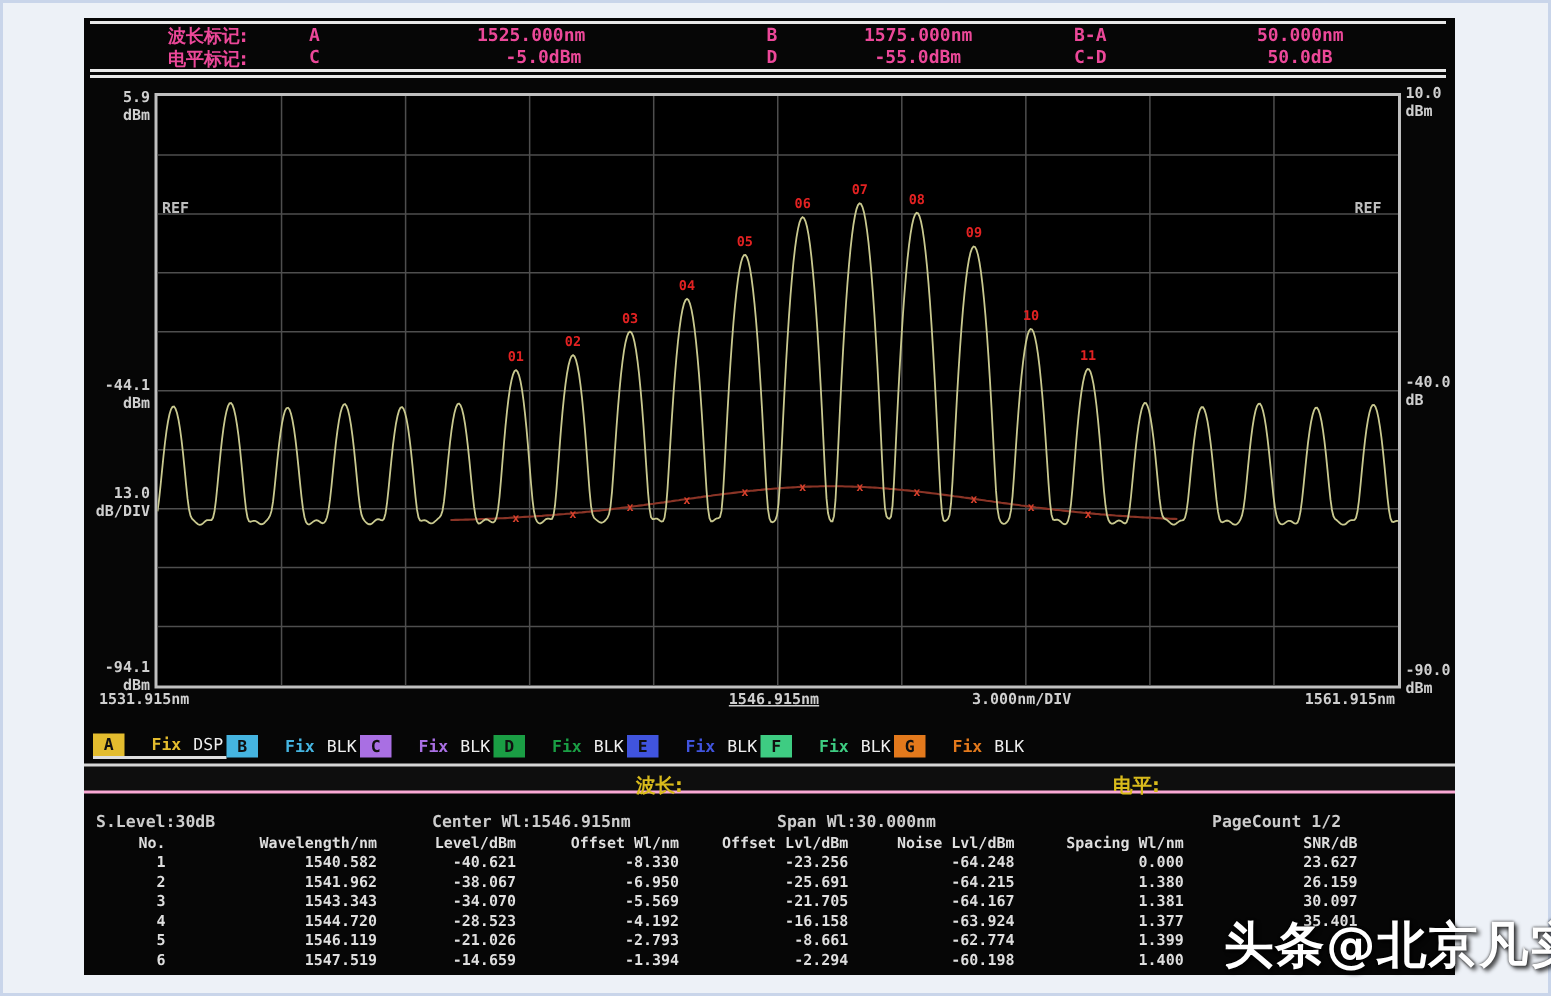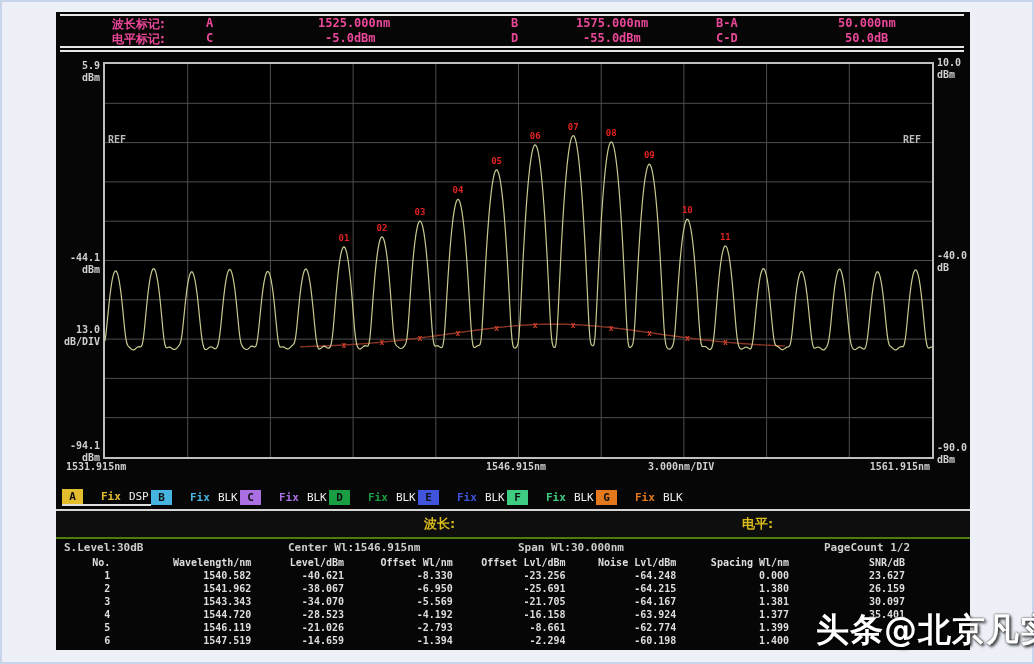--- a/index.html
+++ b/index.html
@@ -33,22 +33,22 @@
   .mgroup { display:flex; align-items:center; width:89px; height:17px; }
   .mgroup.sel { border-bottom:2px solid #dedede; }
   .mbox {
     display:inline-block; width:21px; height:15px; text-align:center;
     font-size:11px; font-weight:bold; color:#101010; line-height:15px;
   }
   .mfix { font-size:11px; font-weight:bold; margin-left:18px; }
   .mtgt { font-size:11px; font-weight:normal; color:#efefef; margin-left:8px; }
   
   .labels-bar {
-    position:absolute; left:0; top:497px; width:914px; height:30px;
-    background:#0e0e0e; border-top:2px solid #d6d6d6; border-bottom:2px solid #4d7c0f;
+    position:absolute; left:0; top:497px; width:914px; height:20px;
+    background:#0e0e0e; border-top:2px solid #d6d6d6; border-bottom:2px solid #f9a8d4;
   }
   .cjk-yellow {
     position:absolute; top:4px; color:#d9bb1c; font-size:13px; font-weight:bold;
     font-family:"DejaVu Sans","Liberation Sans",sans-serif;
   }
   
   .status-item { position:absolute; top:529px; font-size:11px; font-weight:bold; color:#cccccc; white-space:nowrap; }
   
   .meas-table {
     position:absolute; left:6px; top:544px; width:845px;
@@ -77,21 +77,21 @@
     <span class="tb-item" style="left:262px; top:4px;">1525.000nm</span>
     <span class="tb-item" style="left:455px; top:4px;">B</span>
     <span class="tb-item" style="left:520px; top:4px;">1575.000nm</span>
     <span class="tb-item" style="left:660px; top:4px;">B-A</span>
     <span class="tb-item" style="left:782px; top:4px;">50.000nm</span>
   </div>
 
   <div>
     <span class="tb-item tb-label" style="left:56px; top:19px;">电平标记:</span>
     <span class="tb-item" style="left:150px; top:19px;">C</span>
-    <span class="tb-item" style="left:269px; top:19px;">-5.0dBm</span>
+    <span class="tb-item" style="left:281px; top:19px;">-5.0dBm</span>
     <span class="tb-item" style="left:455px; top:19px;">D</span>
     <span class="tb-item" style="left:527px; top:19px;">-55.0dBm</span>
     <span class="tb-item" style="left:660px; top:19px;">C-D</span>
     <span class="tb-item" style="left:789px; top:19px;">50.0dB</span>
   </div>
 
   <div class="hline" style="top:34px;"></div>
   <div class="hline" style="top:38px;"></div>
 
   <div class="plot">
@@ -154,21 +154,21 @@
 dBm</div>
   <div class="axis-label" style="left:881px; top:238px;">-40.0
 dB</div>
   <div class="axis-label" style="left:881px; top:430px;">-90.0
 dBm</div>
 
   <div class="ref-label" style="left:52px;  top:122px;">REF</div>
   <div class="ref-label" style="left:847px; top:122px;">REF</div>
 
   <div class="axis-label" style="left:10px;  top:449px;">1531.915nm</div>
-  <div class="axis-label" style="left:400px; top:449px; width:120px; text-align:center;">1546.915nm</div>
+  <div class="axis-label" style="left:400px; top:449px; width:120px; text-align:center;text-decoration:underline;">1546.915nm</div>
   <div class="axis-label" style="left:592px; top:449px;">3.000nm/DIV</div>
   <div class="axis-label" style="left:800px; top:449px; width:74px; text-align:right;">1561.915nm</div>
 
   <div class="markers" id="markers-row">
       <div class="mgroup sel">
         <span class="mbox" style="background: rgb(227, 188, 46);">A</span>
         <span class="mfix" style="color: rgb(227, 188, 46);">Fix</span>
         <span class="mtgt">DSP</span>
       </div>
       <div class="mgroup">
@@ -205,21 +205,21 @@
 
   <div class="labels-bar">
     <span class="cjk-yellow" style="left:368px;">波长:</span>
     <span class="cjk-yellow" style="left:642px;padding-left:44px;">电平:</span>
   </div>
 
   <div>
     <span class="status-item" style="left:8px;">S.Level:30dB</span>
     <span class="status-item" style="left:232px;">Center Wl:1546.915nm</span>
     <span class="status-item" style="left:462px;">Span Wl:30.000nm</span>
-    <span class="status-item" style="left:752px;margin-left:16px;">PageCount 1/2</span>
+    <span class="status-item" style="left:752px;">PageCount 1/2</span>
   </div>
 
   <table class="meas-table" id="meas-table">
     <colgroup>
       <col style="width:50px">
         <col style="width:140px">
         <col style="width:92px">
         <col style="width:108px">
       <col style="width:112px">
         <col style="width:110px">

